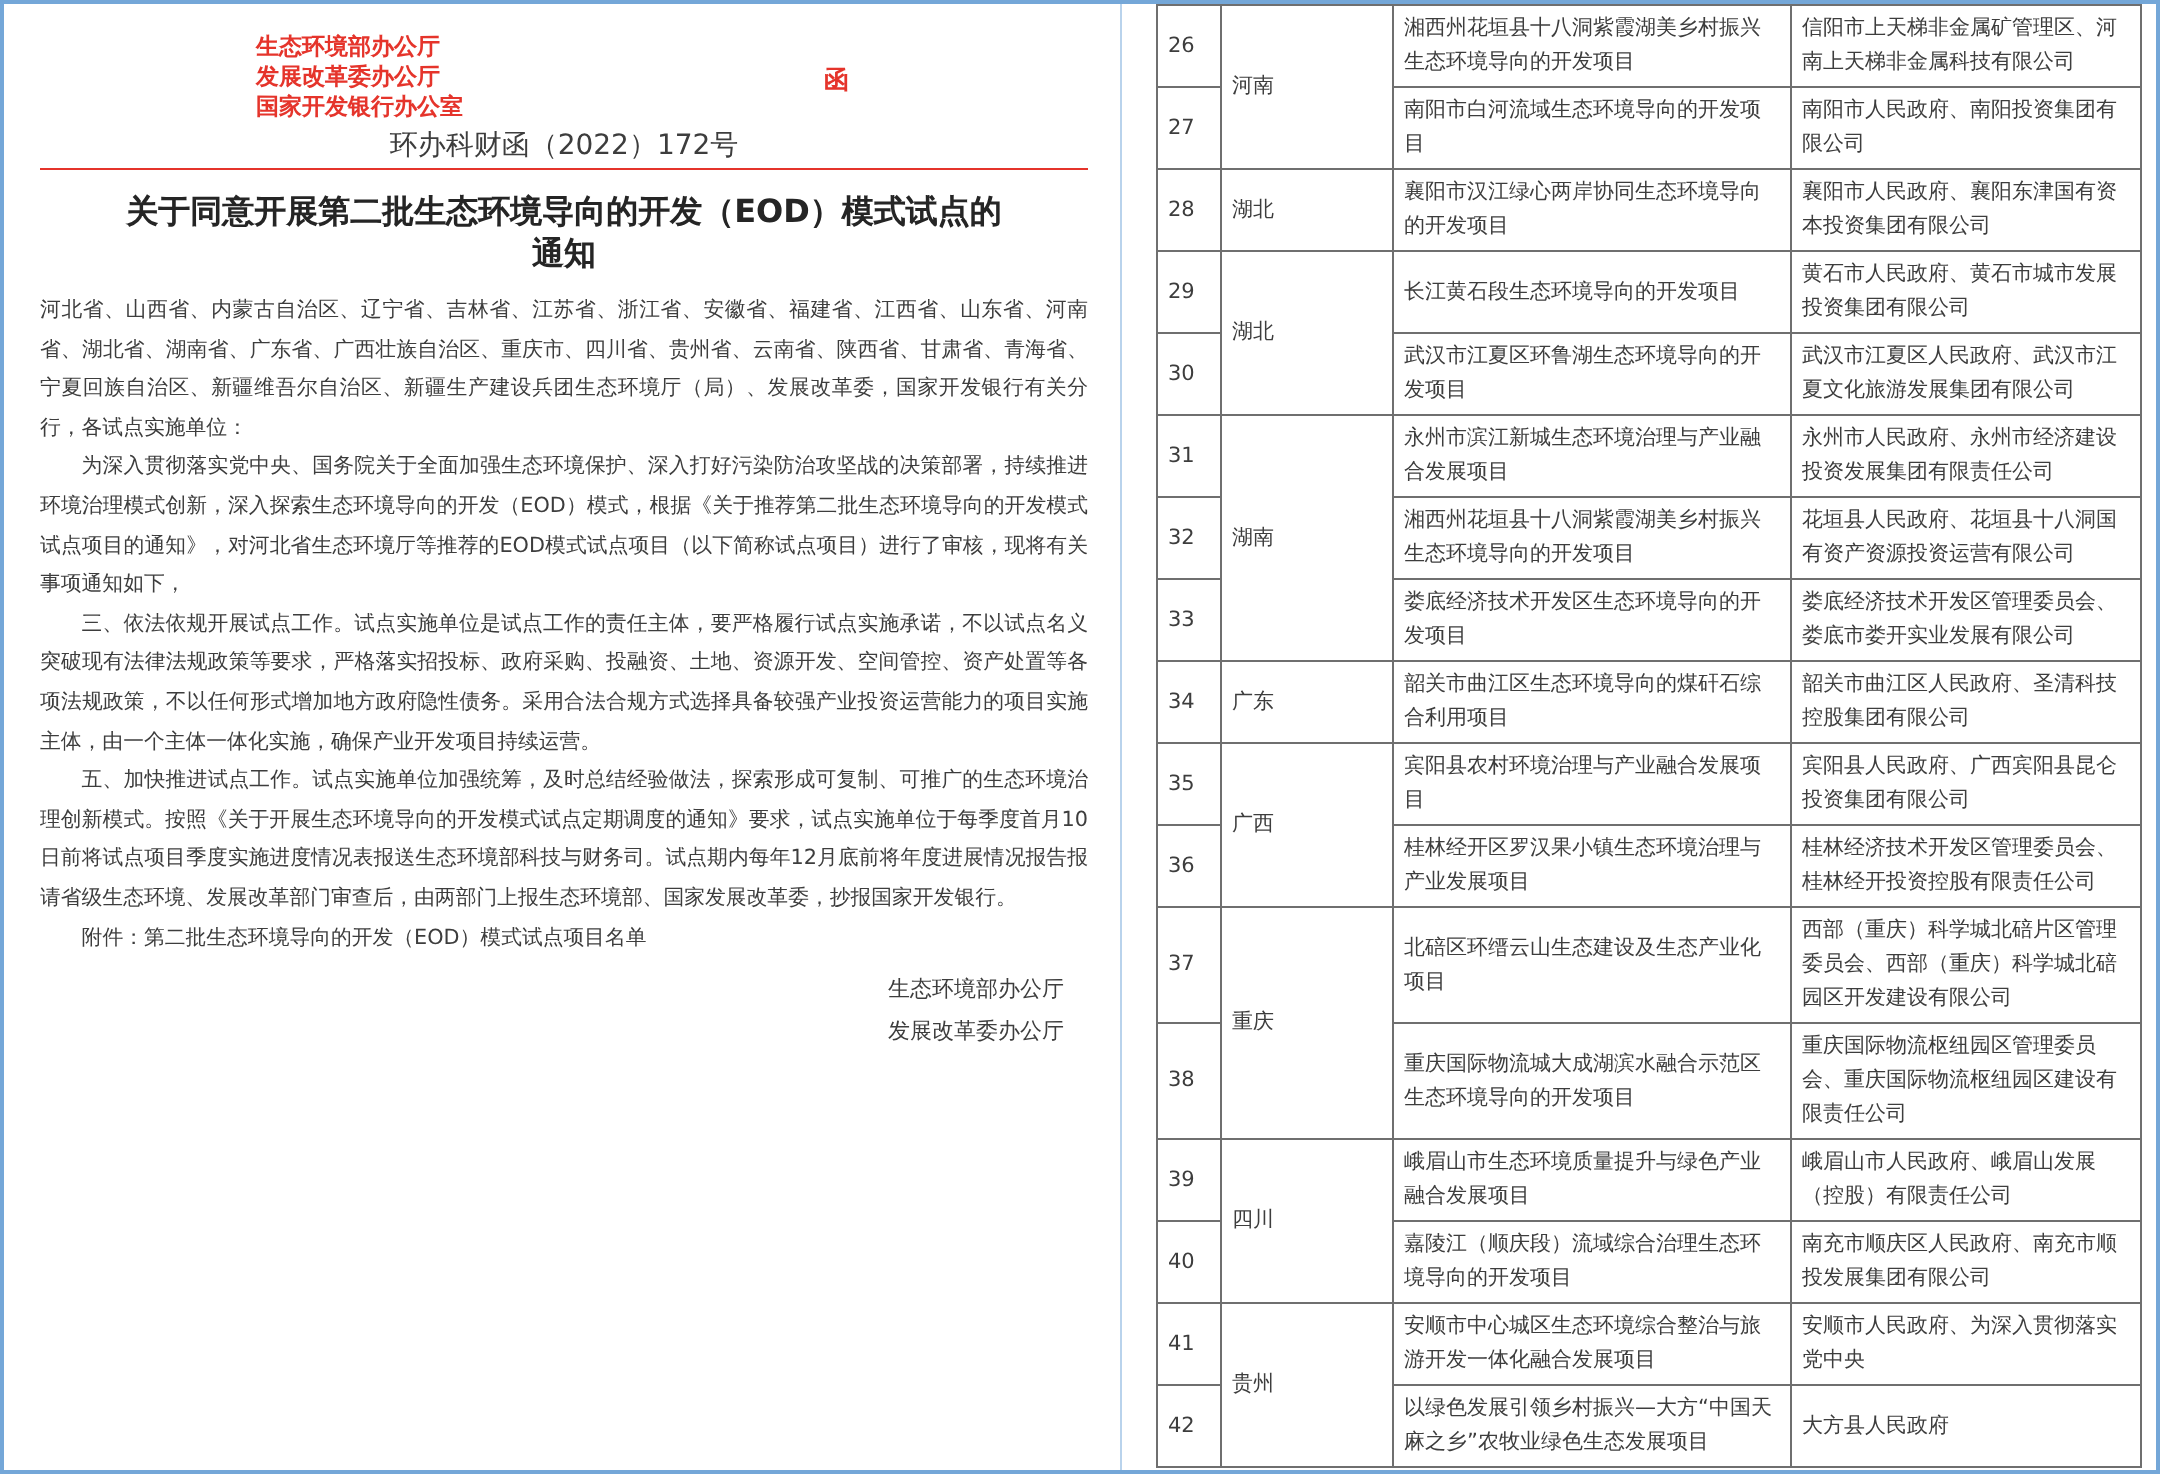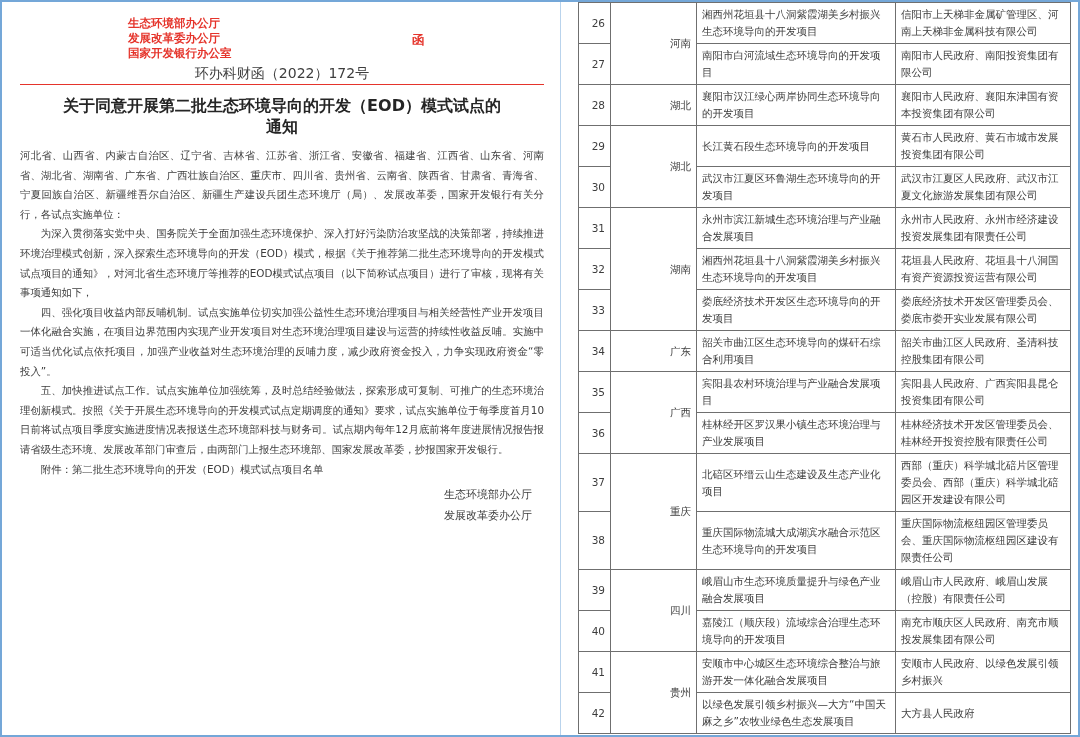--- a/index.html
+++ b/index.html
@@ -35,21 +35,21 @@
   
   .table-pane{position:absolute;left:576px;top:0;width:496px;height:733px;overflow:hidden;}
   table.eod-table{
     border-collapse:collapse;width:492px;table-layout:fixed;
     font-size:10.5px;color:#3d3d3d;
   }
   table.eod-table td{
     border:1px solid #6f6f6f;line-height:17px;padding:3px 5px;
     vertical-align:middle;word-break:break-all;
   }
-  td.row-number,td.province{text-align:right;padding:3px 2px;margin-top:40px;}
+  td.row-number,td.province{text-align:left;padding:3px 2px;margin-top:40px;}
   td.prov-top{vertical-align:top;padding-top:10px;}
 </style>
 </head>
 <body>
 
 <div class="frame">
 
   <div class="doc-pane">
     <div class="letterhead">
       <div class="letterhead-lines" id="letterhead-lines">
@@ -58,21 +58,21 @@
           <div class="letterhead-line">国家开发银行办公室</div>
         </div>
       <div class="letter-type">函</div>
     </div>
     <div class="doc-number">环办科财函（2022）172号</div>
     <div class="red-rule"></div>
     <div class="doc-title">关于同意开展第二批生态环境导向的开发（EOD）模式试点的通知</div>
     <div class="doc-body" id="doc-body">
         <p>河北省、山西省、内蒙古自治区、辽宁省、吉林省、江苏省、浙江省、安徽省、福建省、江西省、山东省、河南省、湖北省、湖南省、广东省、广西壮族自治区、重庆市、四川省、贵州省、云南省、陕西省、甘肃省、青海省、宁夏回族自治区、新疆维吾尔自治区、新疆生产建设兵团生态环境厅（局）、发展改革委，国家开发银行有关分行，各试点实施单位：</p>
         <p class="indent">为深入贯彻落实党中央、国务院关于全面加强生态环境保护、深入打好污染防治攻坚战的决策部署，持续推进环境治理模式创新，深入探索生态环境导向的开发（EOD）模式，根据《关于推荐第二批生态环境导向的开发模式试点项目的通知》，对河北省生态环境厅等推荐的EOD模式试点项目（以下简称试点项目）进行了审核，现将有关事项通知如下，</p>
-        <p class="indent">四、强化项目收益内部反哺机制。试点实施单位切实加强公益性生态环境治理项目与相关经营性产业开发项目一体化融合实施，在项目边界范围内实现产业开发项目对生态环境治理项目建设与运营的持续性收益反哺。实施中可适当优化试点依托项目，加强产业收益对生态环境治理的反哺力度，减少政府资金投入，力争实现政府资金“零投入”。</p>
+        <p class="indent">三、依法依规开展试点工作。试点实施单位是试点工作的责任主体，要严格履行试点实施承诺，不以试点名义突破现有法律法规政策等要求，严格落实招投标、政府采购、投融资、土地、资源开发、空间管控、资产处置等各项法规政策，不以任何形式增加地方政府隐性债务。采用合法合规方式选择具备较强产业投资运营能力的项目实施主体，由一个主体一体化实施，确保产业开发项目持续运营。</p>
         <p class="indent">五、加快推进试点工作。试点实施单位加强统筹，及时总结经验做法，探索形成可复制、可推广的生态环境治理创新模式。按照《关于开展生态环境导向的开发模式试点定期调度的通知》要求，试点实施单位于每季度首月10日前将试点项目季度实施进度情况表报送生态环境部科技与财务司。试点期内每年12月底前将年度进展情况报告报请省级生态环境、发展改革部门审查后，由两部门上报生态环境部、国家发展改革委，抄报国家开发银行。</p>
         <p class="indent">附件：第二批生态环境导向的开发（EOD）模式试点项目名单</p>
       </div>
     <div class="signature" id="signature">
         <div>生态环境部办公厅</div>
         <div>发展改革委办公厅</div>
       </div>
   </div>
 
   <div class="pane-divider"></div>
@@ -166,21 +166,21 @@
           </tr>
           <tr>
             <td class="row-number">40</td>
             <td>嘉陵江（顺庆段）流域综合治理生态环境导向的开发项目</td>
             <td>南充市顺庆区人民政府、南充市顺投发展集团有限公司</td>
           </tr>
           <tr>
             <td class="row-number">41</td>
             <td class="province" rowspan="2">贵州</td>
             <td>安顺市中心城区生态环境综合整治与旅游开发一体化融合发展项目</td>
-            <td>安顺市人民政府、以绿色发展引领乡村振兴</td>
+            <td>安顺市人民政府、为深入贯彻落实党中央</td>
           </tr>
           <tr>
             <td class="row-number">42</td>
             <td>以绿色发展引领乡村振兴—大方“中国天麻之乡”农牧业绿色生态发展项目</td>
             <td>大方县人民政府</td>
           </tr>
         </tbody>
     </table>
   </div>
 

